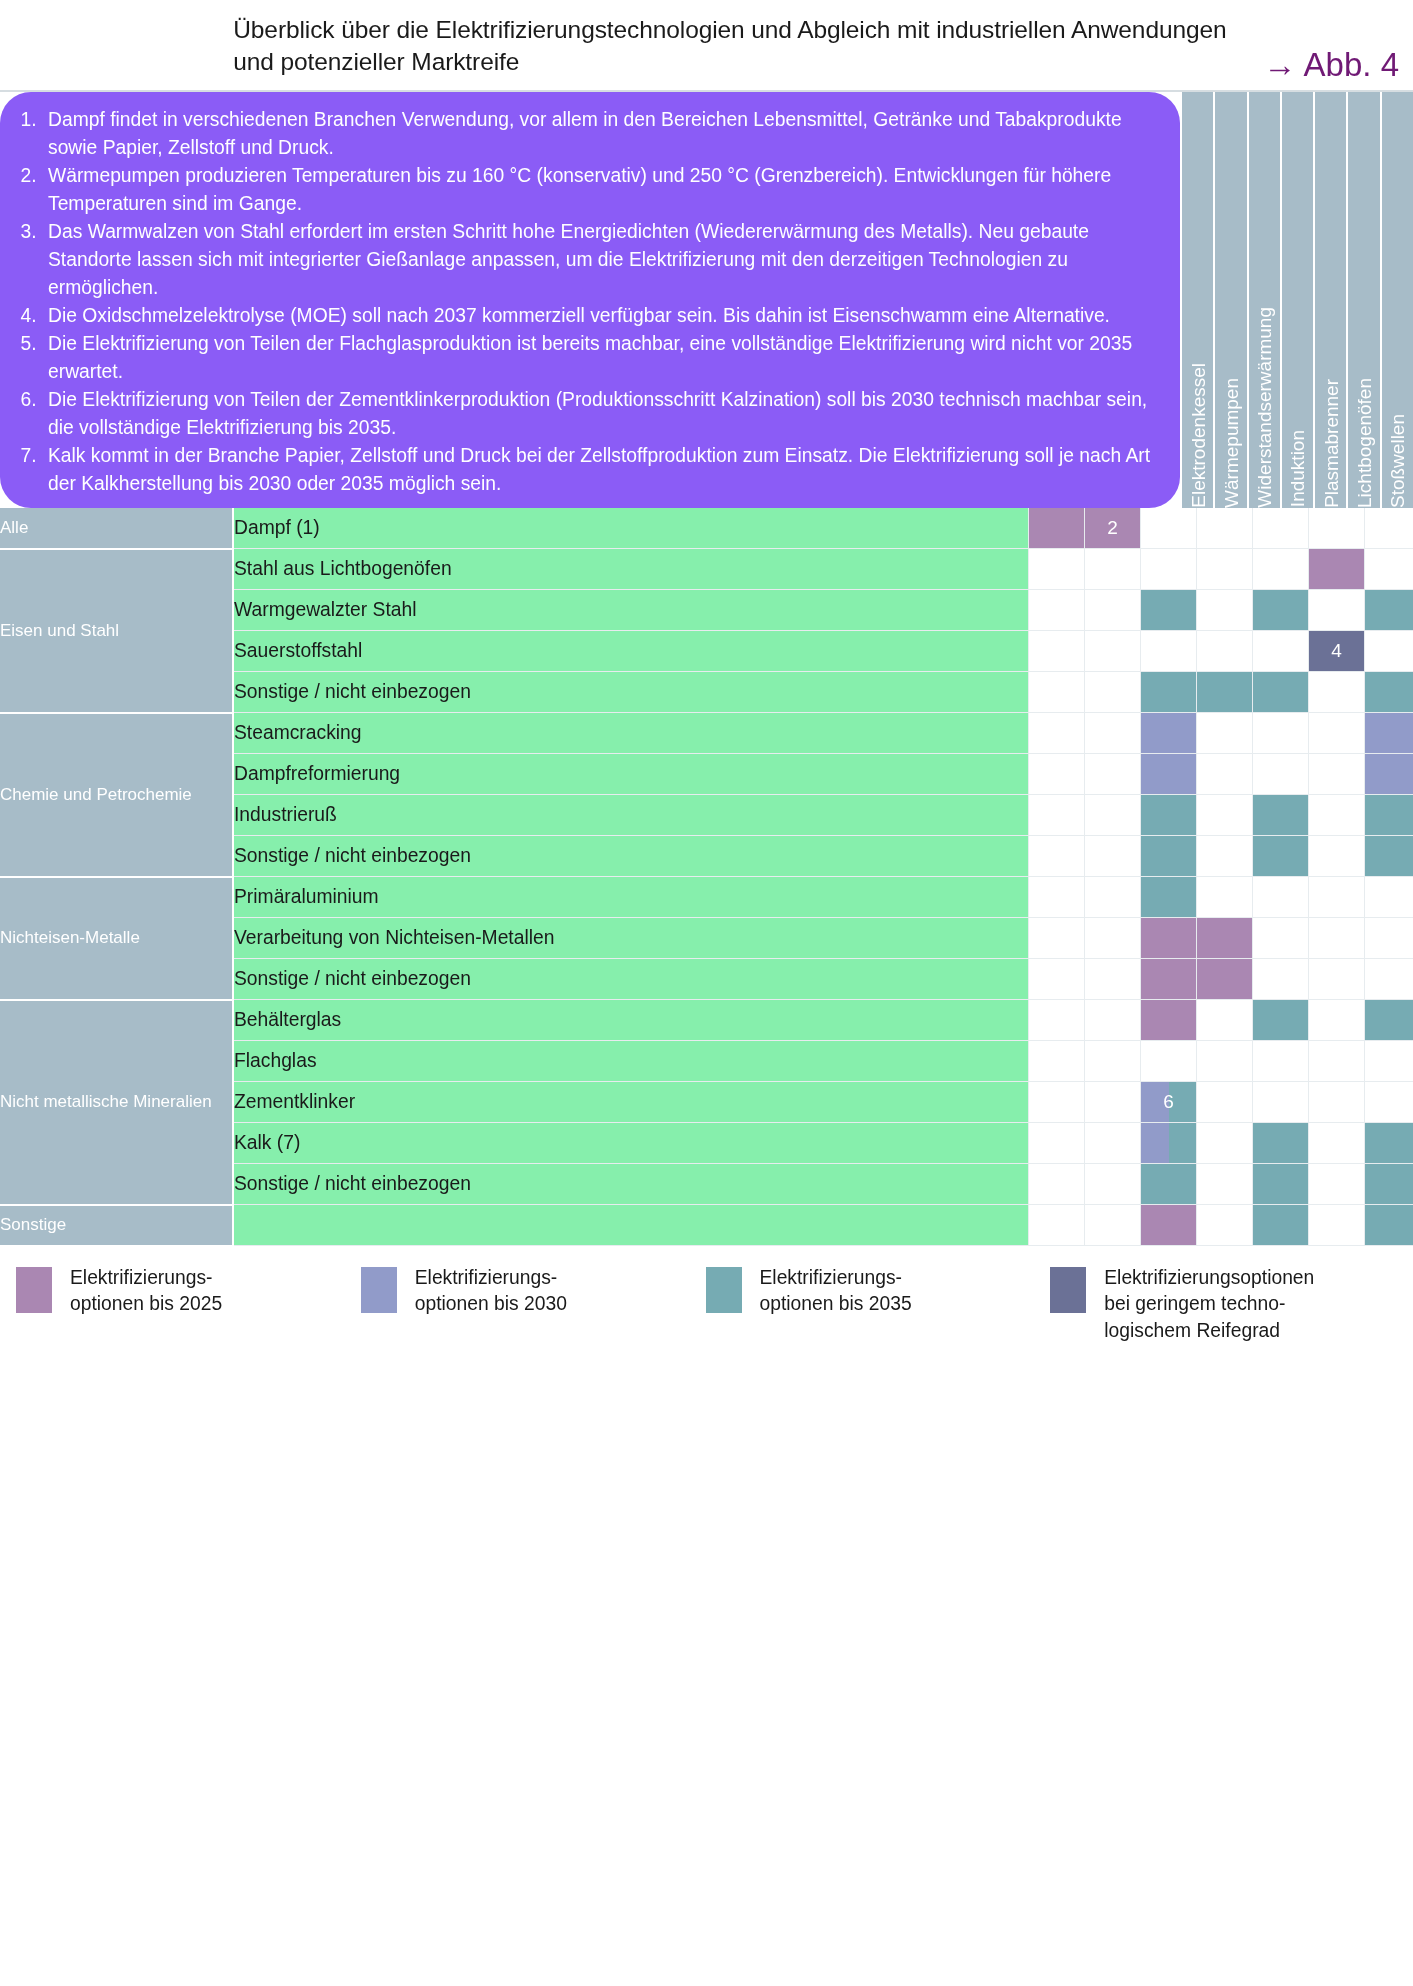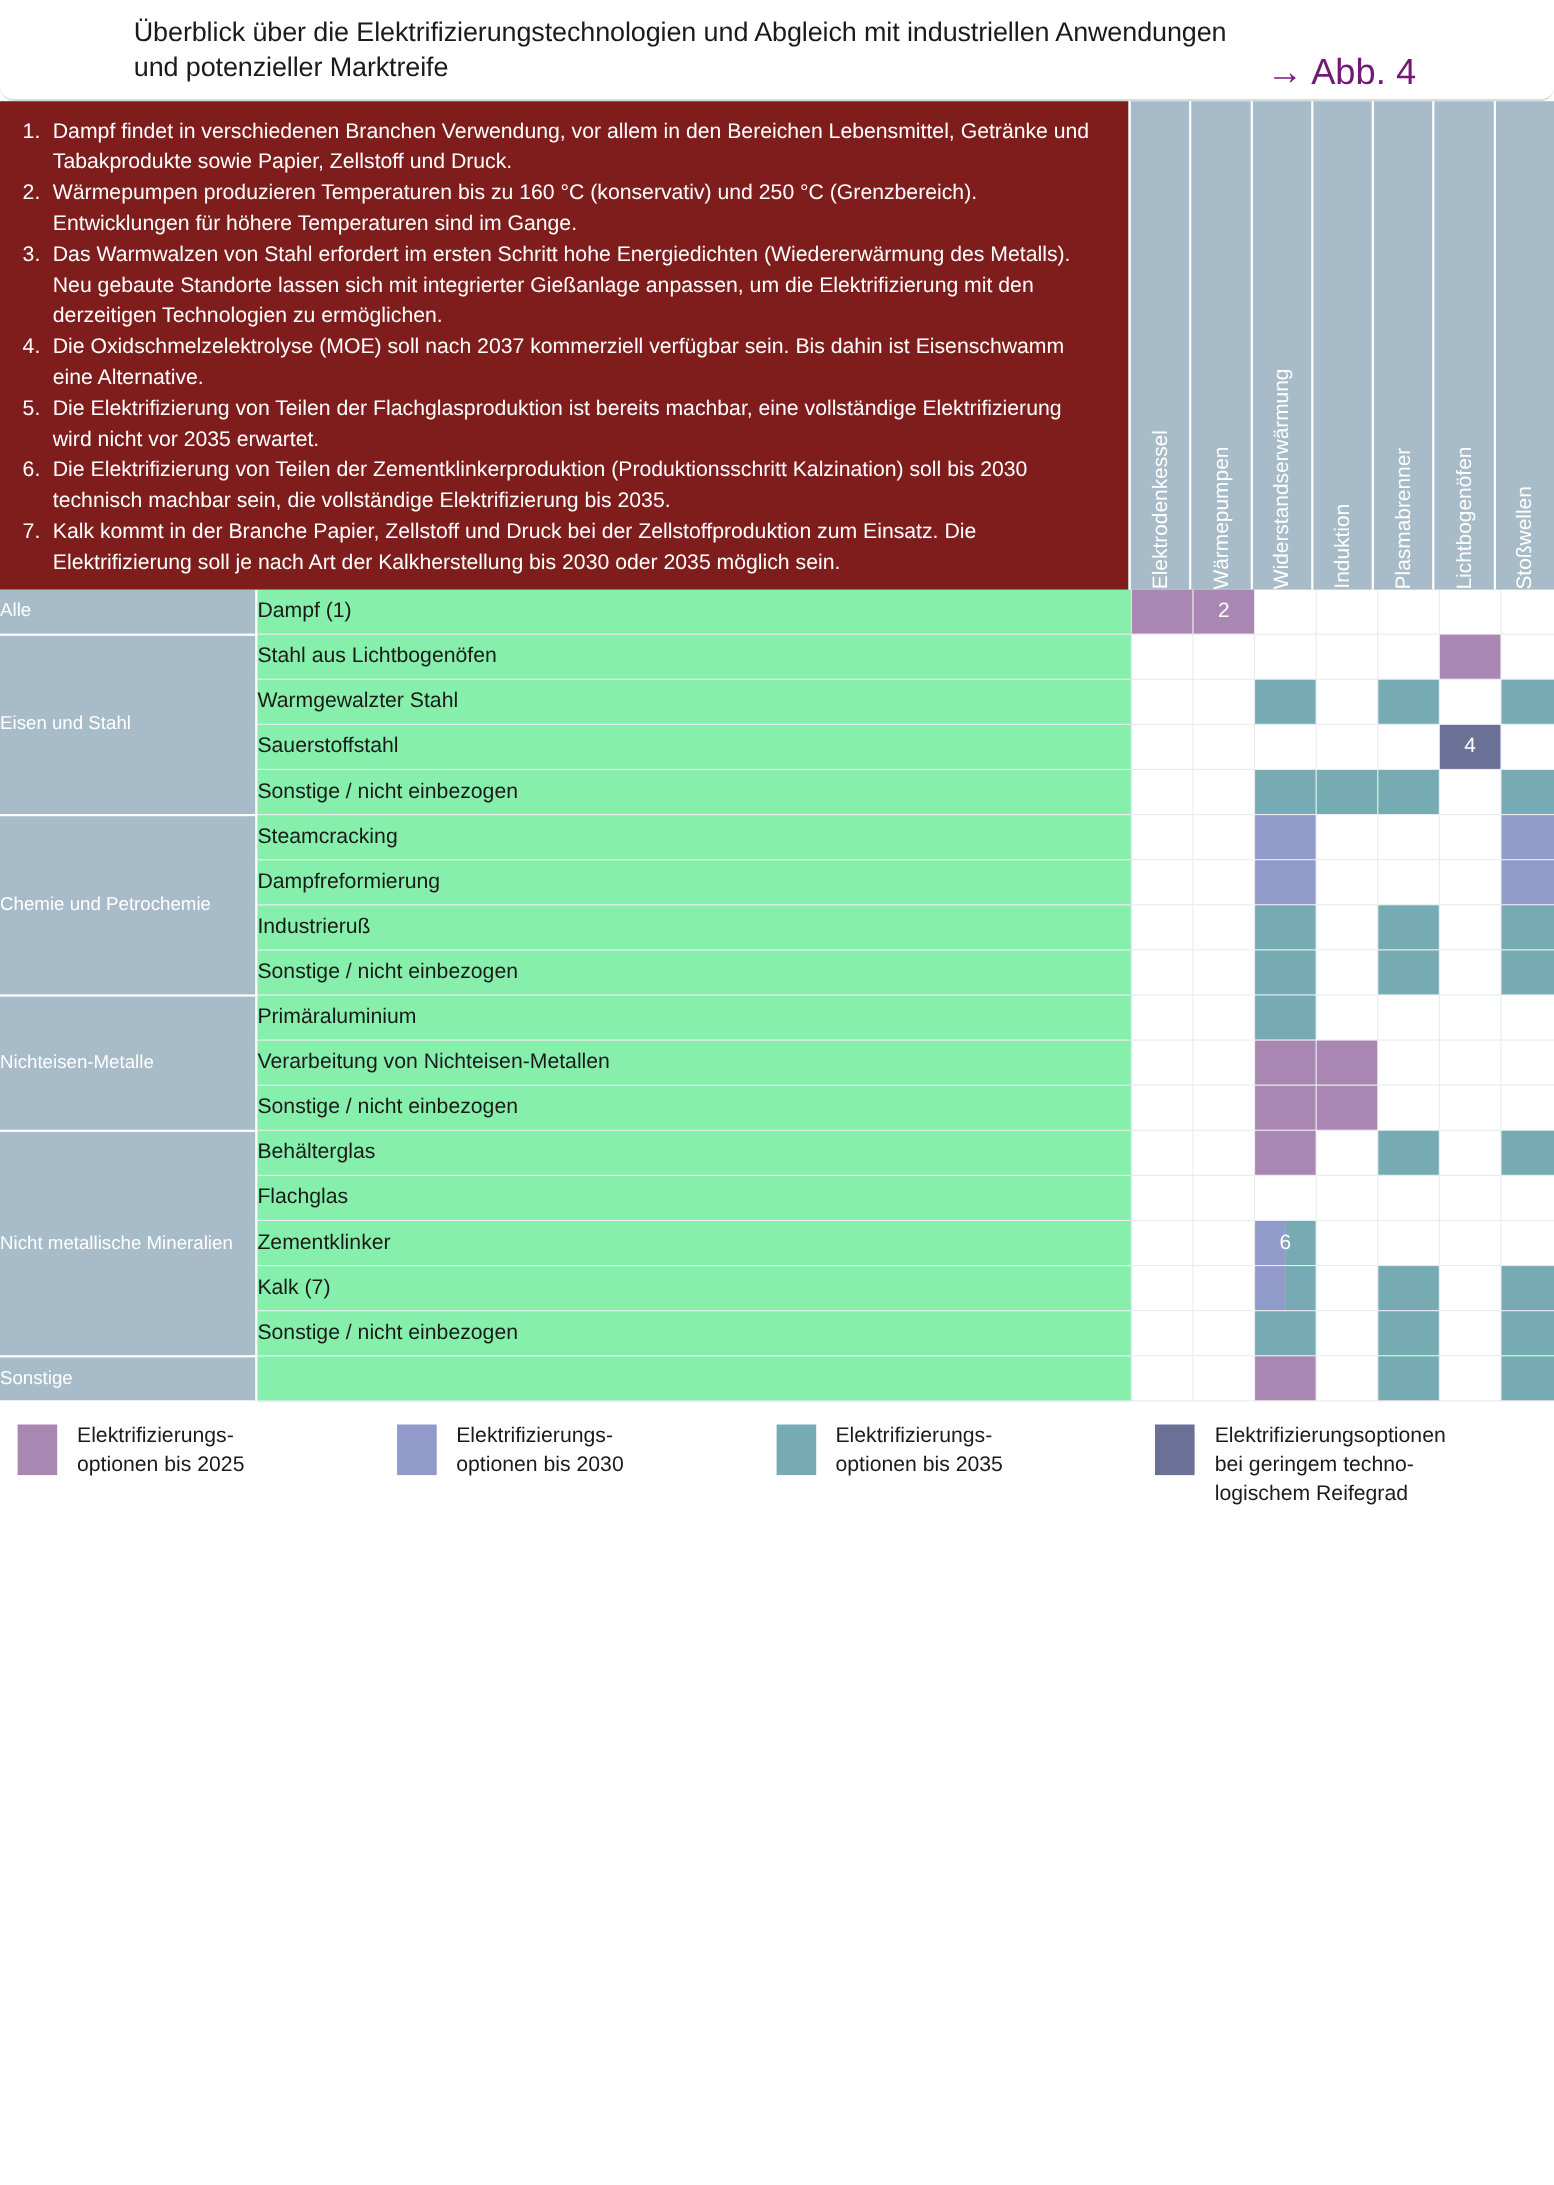--- a/index.html
+++ b/index.html
@@ -9,42 +9,42 @@
     font-family:"Liberation Sans", sans-serif;
     color:#1a1a1a;
     -webkit-font-smoothing:antialiased;
   }
   .page{position:relative;width:1413px;height:1986px;overflow:hidden;}
 
   
   .header{
     box-sizing:border-box;
     padding:14px 14px 12px 10px;
-    display:flex;align-items:flex-start;justify-content:center;
+    display:flex;align-items:flex-start;justify-content:flex-end;
     border-bottom:2px solid #d6dde1;
     height:92px;
-    border-radius:13px;
   }
   .header-title{
     font-size:24.5px;line-height:1.32;font-weight:400;color:#1a1a1a;
     max-width:1030px;letter-spacing:-0.1px;
   }
   .header-ref{
     font-size:33px;line-height:1.32;color:#701a75;white-space:nowrap;
     padding-top:1px;
     margin-top:28px;
   }
 
   
   .topband{display:flex;align-items:stretch;}
   .notes{
-    width:1026px;box-sizing:border-box;
-    background:#7f1d1d;
+    width:1180px;box-sizing:border-box;
+    background:#8b5cf6;
     color:#ffffff;
     padding:14px 26px 10px 16px;
+    border-radius:31px;
   }
   ol.notes-list{
     margin:0;padding:0 0 0 26px;list-style:decimal;
   }
   ol.notes-list li{
     font-size:19.3px;line-height:1.45;margin:0 0 0 0;padding-left:6px;
     letter-spacing:0px;
   }
   .vheads{display:flex;flex:1 1 auto;background:#a7bcc8;}
   .vhead{

